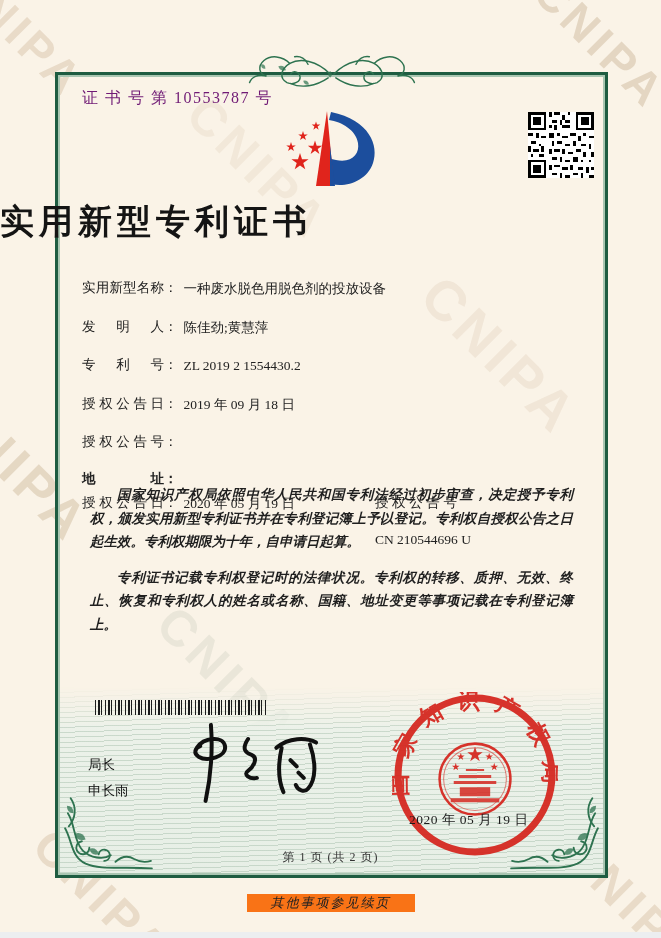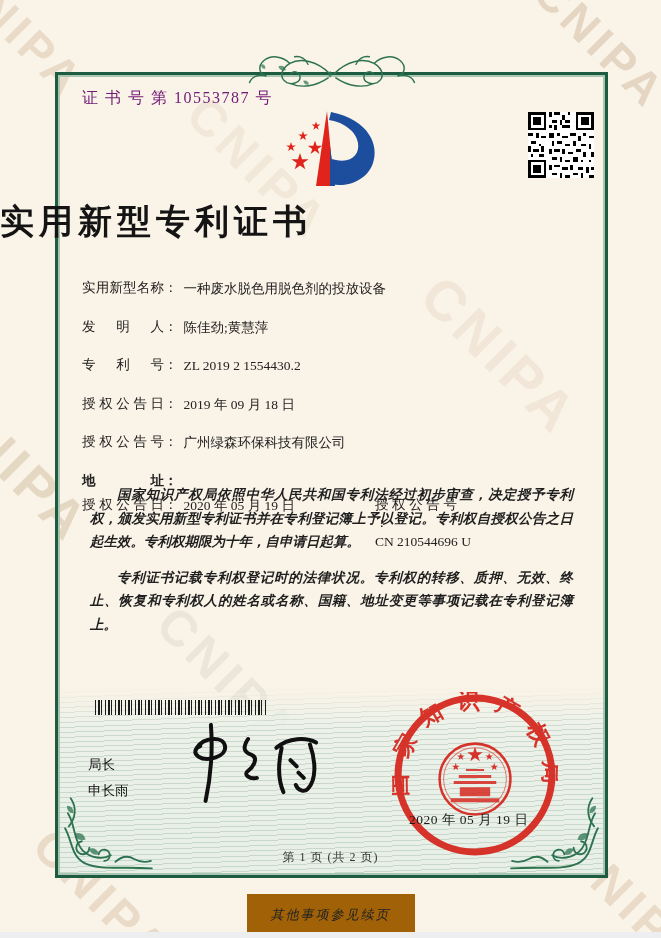--- a/index.html
+++ b/index.html
@@ -70,21 +70,21 @@
   .signatory{position:absolute;left:88px;top:752px;font-size:13.5px;line-height:26px;color:#111;}
   .signature{position:absolute;left:172px;top:716px;width:168px;height:92px;}
   .seal{position:absolute;left:392px;top:692px;width:166px;height:166px;}
   .seal-date{
     position:absolute;left:409px;top:811px;width:150px;
     font-size:13.5px;letter-spacing:0.5px;color:#1c1c1c;white-space:nowrap;
   }
   .page-note{position:absolute;left:0;top:849px;width:100%;text-align:center;font-size:12px;color:#333;letter-spacing:1px;}
   .continuation{
     position:absolute;left:50%;top:894px;transform:translateX(-50%);
-    background:#a16207;padding:12px 24px;font-size:13px;letter-spacing:2px;
+    background:#f97316;padding:0 24px;font-size:13px;letter-spacing:2px;
     font-style:italic;color:#222;white-space:nowrap;
   }
   .page-edge{position:absolute;left:0;bottom:0;width:100%;height:6px;background:#eceef0;}
 </style>
 </head>
 <body>
 
 <div class="wm" style="left:18px;top:30px;font-size:46px;">CNIPA</div>
 <div class="wm" style="left:600px;top:42px;font-size:46px;color:rgba(198,174,142,0.42);">CNIPA</div>
 <div class="wm" style="left:14px;top:465px;font-size:54px;color:rgba(198,174,142,0.40);">CNIPA</div>
@@ -206,21 +206,20 @@
       <span class="fvalue">ZL 2019 2 1554430.2</span>
   </div>
   <div class="frow">
     <span class="flabel">授权公告日</span>
       <span class="fcolon">：</span>
       <span class="fvalue">2019 年 09 月 18 日</span>
   </div>
   <div class="frow">
     <span class="flabel">授权公告号</span>
       <span class="fcolon">：</span>
-      <span class="fvalue">广州绿森环保科技有限公司</span>
   </div>
   <div class="frow addr">
     <span class="flabel">地址</span>
       <span class="fcolon">：</span>
   </div>
   <div class="frow grant-row">
     <span class="flabel">授权公告日</span>
       <span class="fcolon">：</span>
       <span class="fvalue">2020 年 05 月 19 日</span>
     <span class="grant-col2">

